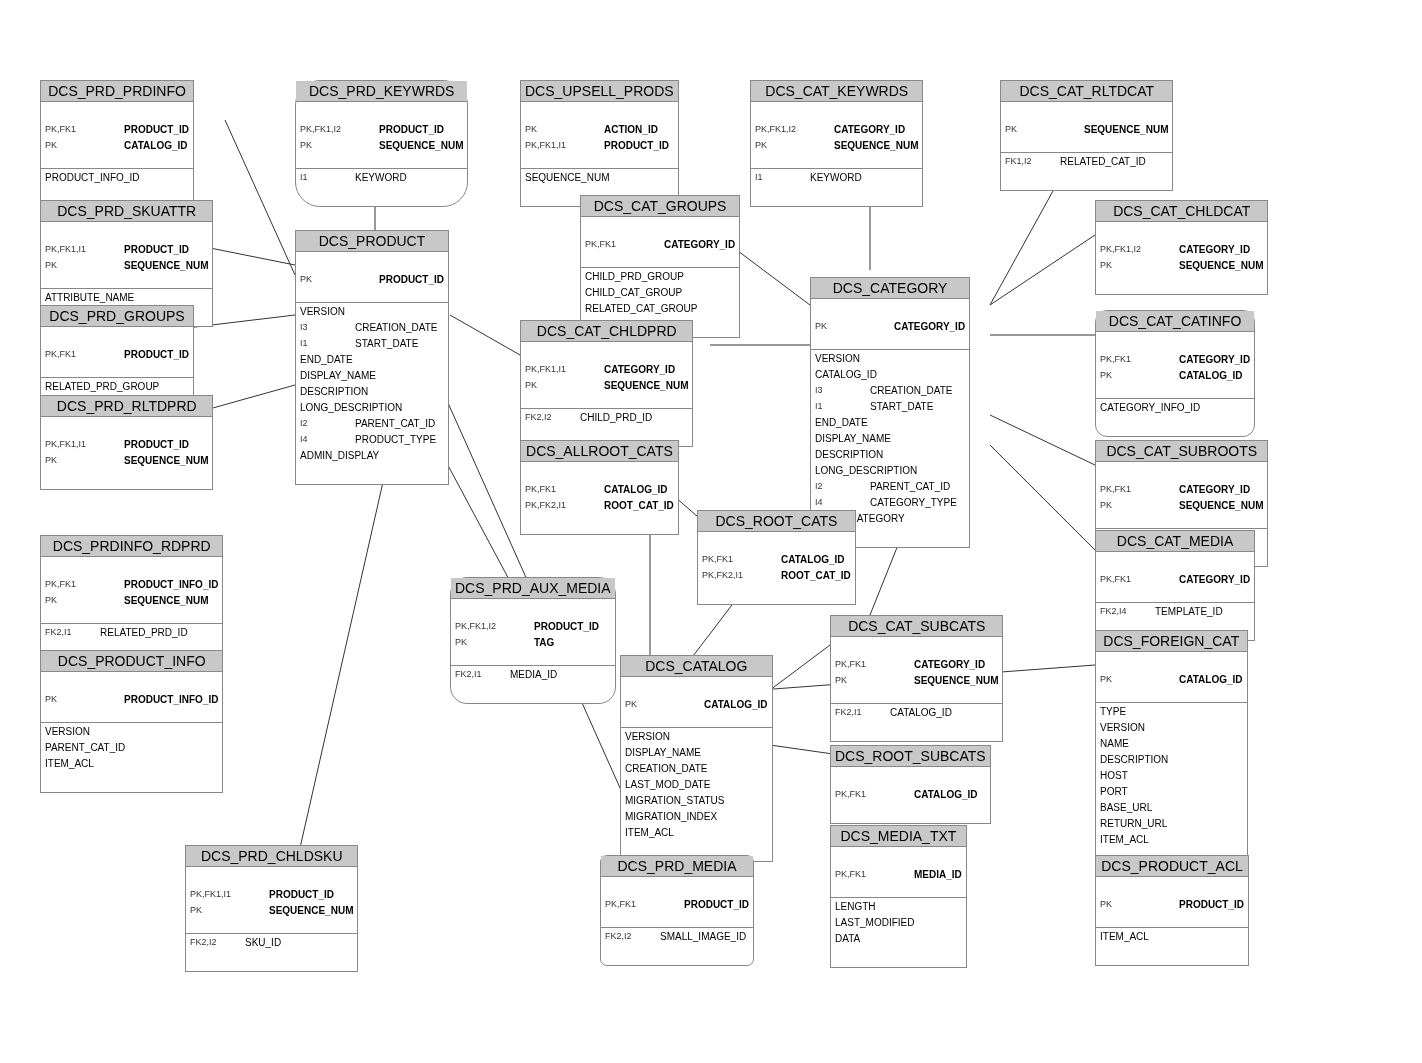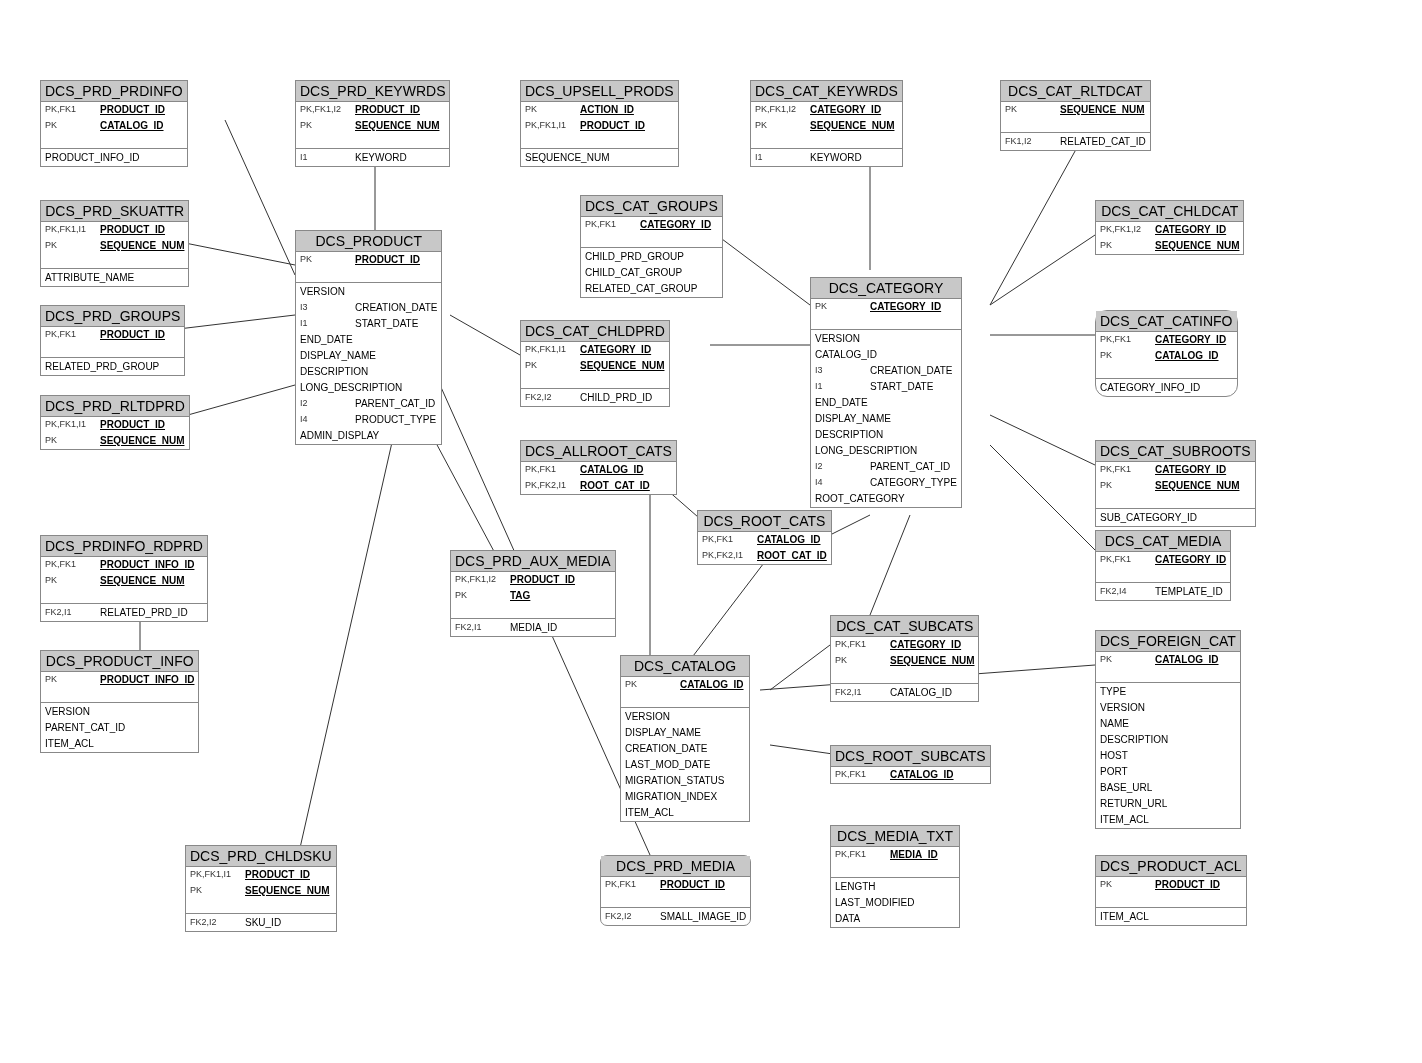--- a/index.html
+++ b/index.html
@@ -29,21 +29,21 @@
     }
     .table-title {
       background: #c8c8c8;
       text-align: center;
       padding: 2px 4px;
       font-size: 14px;
       font-weight: normal;
       border-bottom: 1px solid #888;
     }
     .table-body {
-      padding: 0 0;
+      padding: 20px 0;
     }
     .table-row {
       display: flex;
       align-items: flex-start;
       padding: 1px 4px;
       min-height: 14px;
     }
     .table-row.separator {
       border-top: 1px solid #888;
       margin-top: 14px;
@@ -56,22 +56,22 @@
       white-space: nowrap;
       line-height: 1.4;
     }
     .row-field {
       font-size: 10px;
       color: #000;
       white-space: nowrap;
       line-height: 1.4;
     }
     .row-field.pk {
-      text-decoration: underline;
       font-weight: bold;
+      margin-left: 24px;
     }
     .row-field.plain {
       font-size: 10px;
     }
     svg.connectors {
       position: absolute;
       top: 0; left: 0;
       width: 100%; height: 100%;
       pointer-events: none;
     }
@@ -151,21 +151,21 @@
         </div>
         <div class="table-row">
           <span class="row-key">PK</span>
           <span class="row-field pk">CATALOG_ID</span>
         </div>
         <div class="table-row separator">
           <span class="row-field plain">PRODUCT_INFO_ID</span>
         </div>
       </div>
     </div>
-    <div class="table-box" style="left: 285px; top: 55px;">
+    <div class="table-box" style="left: 285px; top: 55px; border-radius: 25px;">
       <div class="table-title">DCS_PRD_KEYWRDS</div>
       <div class="table-body">
         <div class="table-row">
           <span class="row-key">PK,FK1,I2</span>
           <span class="row-field pk">PRODUCT_ID</span>
         </div>
         <div class="table-row">
           <span class="row-key">PK</span>
           <span class="row-field pk">SEQUENCE_NUM</span>
         </div>
@@ -480,21 +480,21 @@
         <div class="table-row">
           <span class="row-key">PK</span>
           <span class="row-field pk">SEQUENCE_NUM</span>
         </div>
         <div class="table-row separator">
           <span class="row-key">FK2,I1</span>
           <span class="row-field plain">RELATED_PRD_ID</span>
         </div>
       </div>
     </div>
-    <div class="table-box" style="left: 440px; top: 525px;">
+    <div class="table-box" style="left: 440px; top: 552px; border-radius: 17px;">
       <div class="table-title">DCS_PRD_AUX_MEDIA</div>
       <div class="table-body">
         <div class="table-row">
           <span class="row-key">PK,FK1,I2</span>
           <span class="row-field pk">PRODUCT_ID</span>
         </div>
         <div class="table-row">
           <span class="row-key">PK</span>
           <span class="row-field pk">TAG</span>
         </div>

